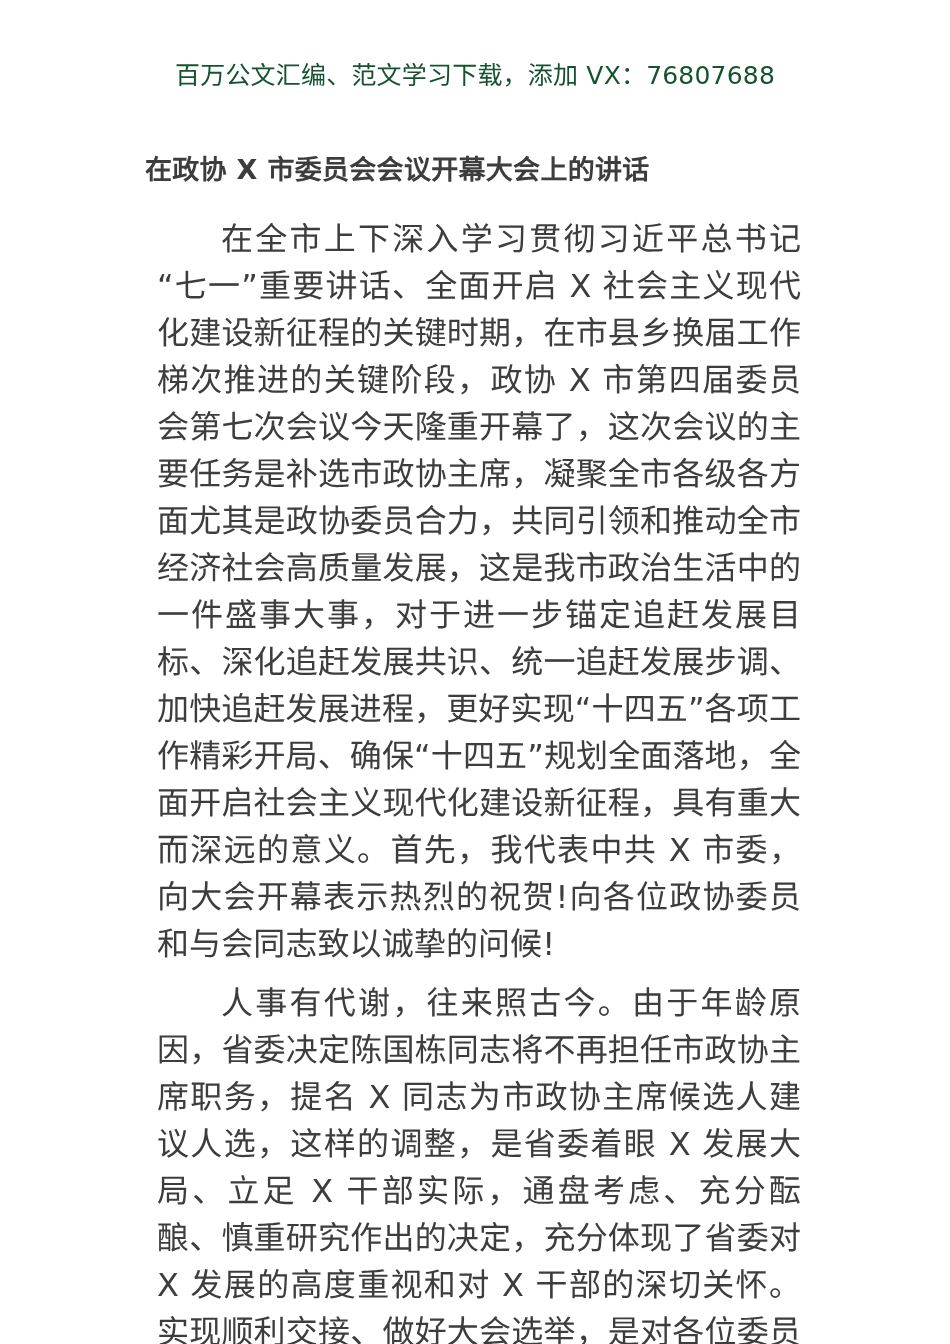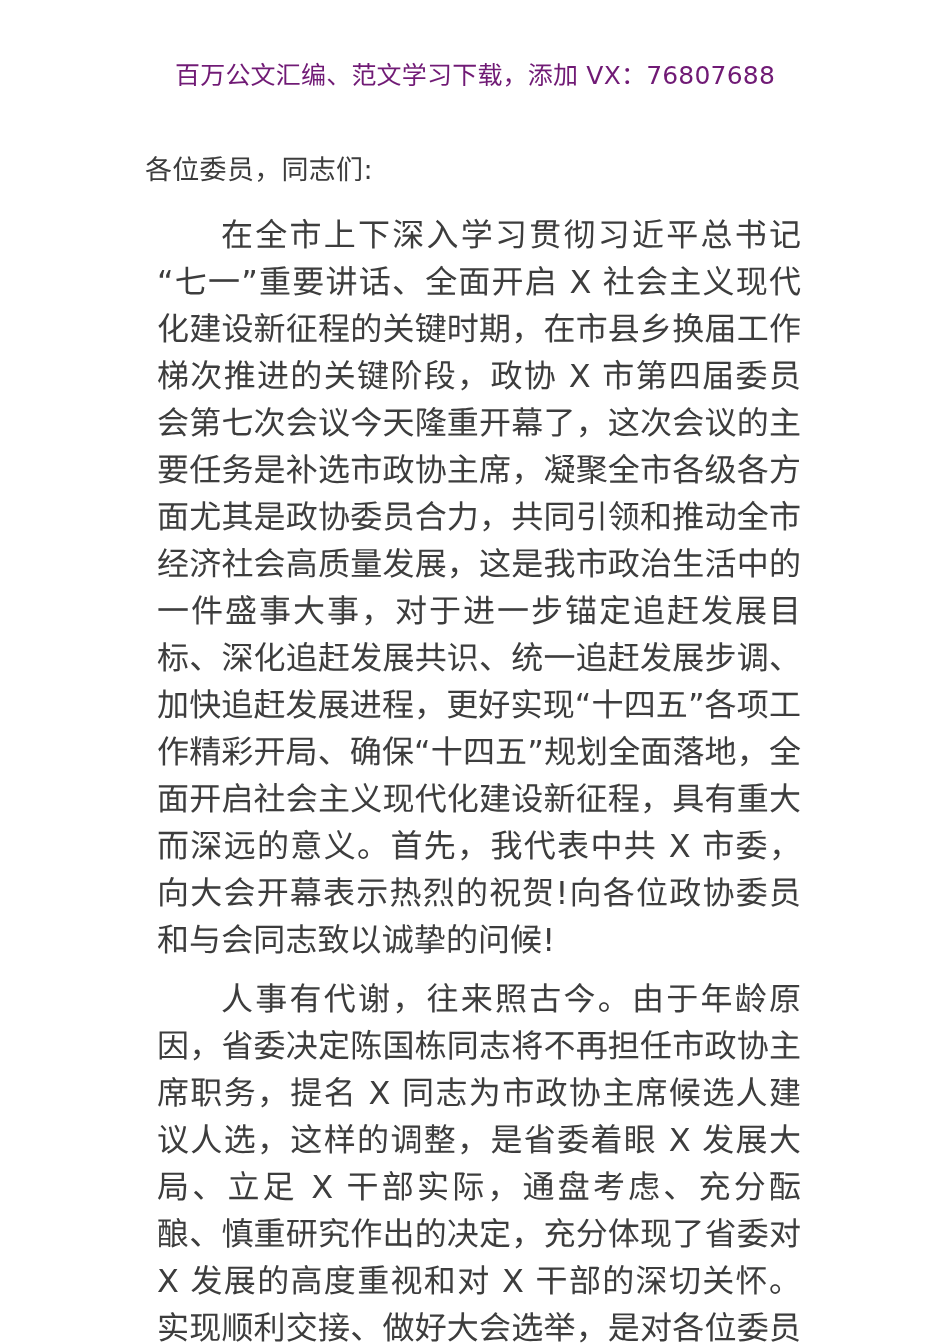--- a/index.html
+++ b/index.html
@@ -20,21 +20,21 @@
     box-sizing: border-box;
   }
 
   
   .promo-header {
     position: absolute;
     top: 60px;
     left: 0;
     width: 950px;
     text-align: center;
-    color: #701a75;
+    color: #14532d;
     font-size: 25px;
     line-height: 32px;
     letter-spacing: 0.2px;
     white-space: nowrap;
   }
 
   
   .doc {
     position: absolute;
     top: 152px;
@@ -80,22 +80,22 @@
 </style>
 </head>
 <body>
 
 <div class="page">
 
   <div class="promo-header">百万公文汇编、范文学习下载，添加 VX：76807688</div>
 
   <div class="doc">
 
+    <h1 class="doc-title">在政协 X 市委员会会议开幕大会上的讲话</h1>
 
-    <p class="salutation">各位委员，同志们:</p>
 
     <p class="para">在全市上下深入学习贯彻习近平总书记“七一”重要讲话、全面开启 X 社会主义现代化建设新征程的关键时期，在市县乡换届工作梯次推进的关键阶段，政协 X 市第四届委员会第七次会议今天隆重开幕了，这次会议的主要任务是补选市政协主席，凝聚全市各级各方面尤其是政协委员合力，共同引领和推动全市经济社会高质量发展，这是我市政治生活中的一件盛事大事，对于进一步锚定追赶发展目标、深化追赶发展共识、统一追赶发展步调、加快追赶发展进程，更好实现“十四五”各项工作精彩开局、确保“十四五”规划全面落地，全面开启社会主义现代化建设新征程，具有重大而深远的意义。首先，我代表中共 X 市委，向大会开幕表示热烈的祝贺!向各位政协委员和与会同志致以诚挚的问候!</p>
 
     <p class="para clipped">人事有代谢，往来照古今。由于年龄原因，省委决定陈国栋同志将不再担任市政协主席职务，提名 X 同志为市政协主席候选人建议人选，这样的调整，是省委着眼 X 发展大局、立足 X 干部实际，通盘考虑、充分酝酿、慎重研究作出的决定，充分体现了省委对 X 发展的高度重视和对 X 干部的深切关怀。实现顺利交接、做好大会选举，是对各位委员大局意识和组织观念的一次重大考验。大家要站在讲政治、顾大局高度，自觉把加</p>
 
   </div>
 
 </div>
 
 </body></html>

